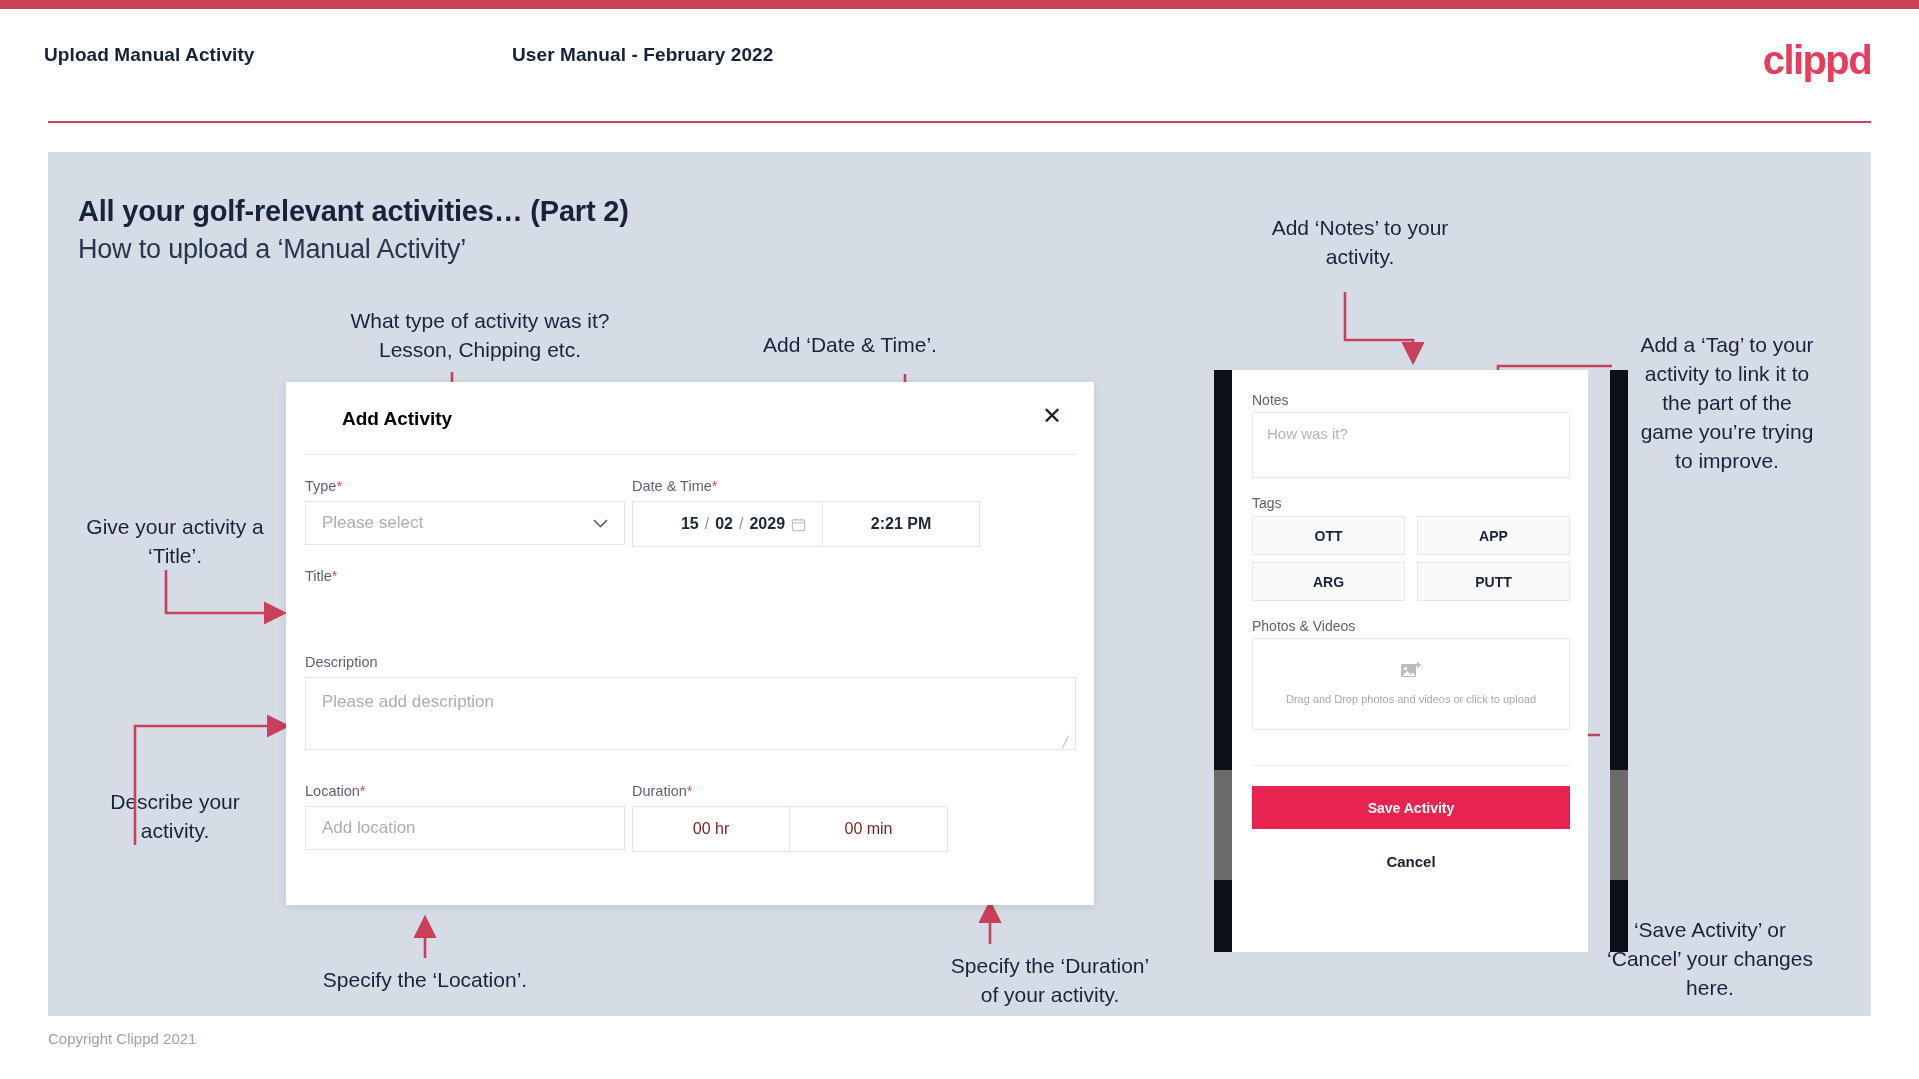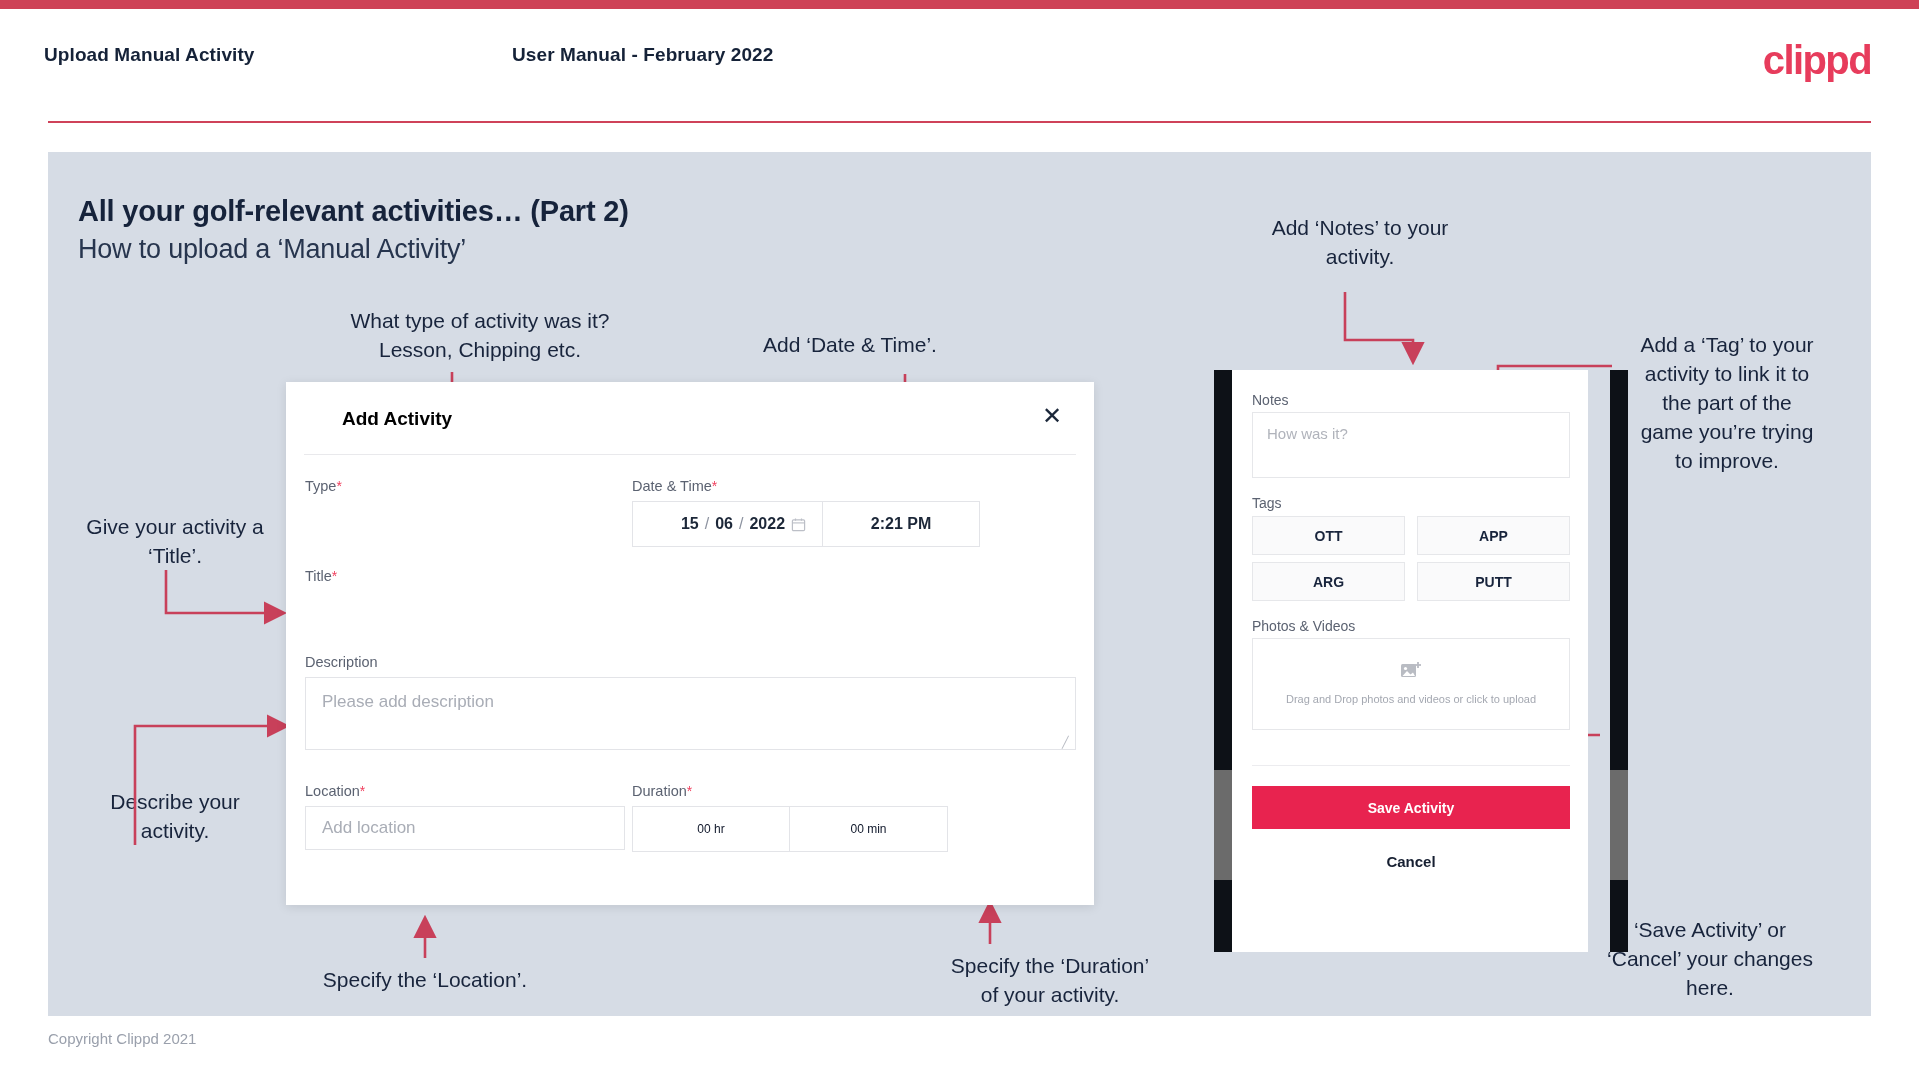--- a/index.html
+++ b/index.html
@@ -138,21 +138,21 @@
   }
   .dur-wrap {
     position: absolute;
     display: flex;
     border: 1px solid #e3e4e8;
     background: #fff;
   }
   .dur-cell {
     width: 157px; height: 44px;
     display: flex; align-items: center; justify-content: center;
-    font-size: 12px; color: #0f172a;
+    font-size: 16px; color: #7f1d1d;
   }
   .dur-cell.first { border-right: 1px solid #e3e4e8; }
   .resize-grip {
     position: absolute; right: 3px; bottom: 2px;
     width: 10px; height: 10px;
     color: #b6b9c1; font-size: 11px; line-height: 10px;
   }
 
   
   .phone {
@@ -305,31 +305,39 @@
 
   <div class="dialog">
 
     <div class="dialog-title">Add Activity</div>
     <div class="dialog-close">✕</div>
     <div class="dialog-divider"></div>
 
     <div class="fld-label" style="left:19px; top:96px;">
       <span>Type</span><span class="req">*</span>
     </div>
+    <div class="inp" style="left:19px; top:119px; width:320px; height:44px;">
+      <span>Please select</span>
+      <span class="caret">
+        <svg width="15" height="9" viewBox="0 0 15 9">
+            <path d="M1,1 L7.5,7.5 L14,1" stroke="#5c6273" stroke-width="1.7" fill="none"></path>
+          </svg>
+      </span>
+    </div>
 
     <div class="fld-label" style="left:346px; top:96px;">
       <span>Date &amp; Time</span><span class="req">*</span>
     </div>
     <div class="dt-wrap" style="left:346px; top:119px;padding-left:32px;">
       <div class="dt-date">
         <span>15</span>
         <span class="sep">/</span>
-        <span>06</span>
+        <span>02</span>
         <span class="sep">/</span>
-        <span>2022</span>
+        <span>2029</span>
         <span class="cal-ico">
           <svg width="15" height="15" viewBox="0 0 16 16">
             <rect x="1.5" y="3" width="13" height="11.5" rx="1.2" stroke="#7b8090" stroke-width="1.3" fill="none"></rect>
             <line x1="1.5" y1="6.3" x2="14.5" y2="6.3" stroke="#7b8090" stroke-width="1.2"></line>
             <line x1="4.8" y1="1.6" x2="4.8" y2="4" stroke="#7b8090" stroke-width="1.3"></line>
             <line x1="11.2" y1="1.6" x2="11.2" y2="4" stroke="#7b8090" stroke-width="1.3"></line>
           </svg>
         </span>
       </div>
       <div class="dt-time">

